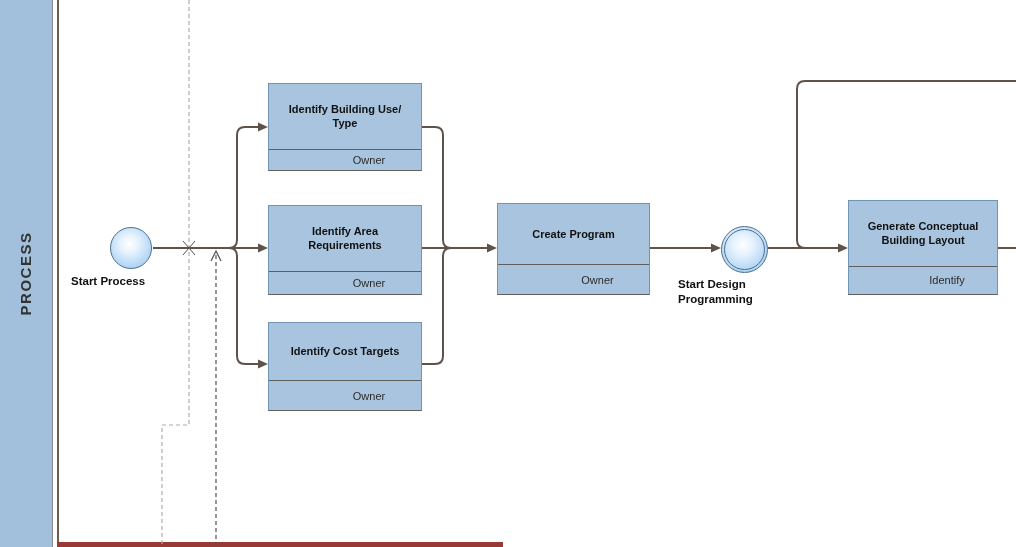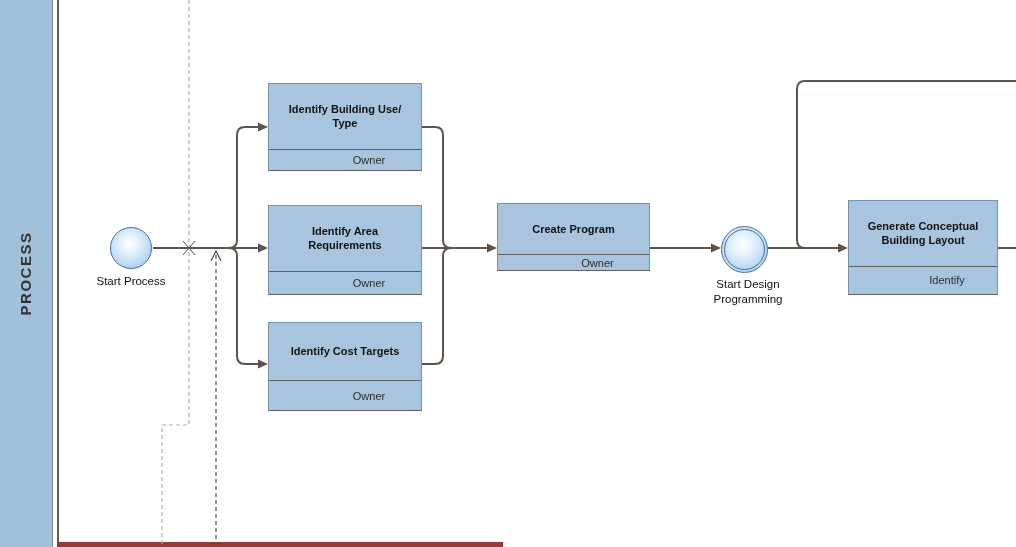--- a/index.html
+++ b/index.html
@@ -32,21 +32,21 @@
   }
   .event {
     position:absolute; border-radius:50%; border:1px solid #4d6f94; box-sizing:border-box;
     background:radial-gradient(circle at 46% 40%, #ffffff 0%, #e6f2fd 28%, #bcdbf6 62%, #9ecaf0 88%, #95c0e9 100%);
   }
   .event-inner {
     position:absolute; top:2px; left:2px; right:2px; bottom:2px;
     border-radius:50%; border:1px solid #4d6f94;
   }
   .event-label {
-    position:absolute; text-align:center; font-weight:normal; font-size:11.5px;
+    position:absolute; text-align:left; font-weight:bold; font-size:11.5px;
     color:#111111; white-space:pre-line; line-height:1.3;
   }
 </style>
 </head>
 <body>
 
 <div class="canvas">
 
   <div class="lane-band">
     <span class="lane-label">PROCESS</span>
@@ -104,21 +104,21 @@
     <div class="task-title">Identify Area
 Requirements</div>
     <div class="task-role">Owner</div>
   </div>
 
   <div class="task" style="left:268px; top:322px; width:154px; height:89px;">
     <div class="task-title">Identify Cost Targets</div>
     <div class="task-role">Owner</div>
   </div>
 
-  <div class="task" style="left:497px; top:203px; width:153px; height:68px;">
+  <div class="task" style="left:497px; top:203px; width:153px; height:92px;">
     <div class="task-title">Create Program</div>
     <div class="task-role">Owner</div>
   </div>
 
   <div class="task" style="left:848px; top:200px; width:150px; height:95px;">
     <div class="task-title">Generate Conceptual
 Building Layout</div>
     <div class="task-role">Identify</div>
   </div>
 

